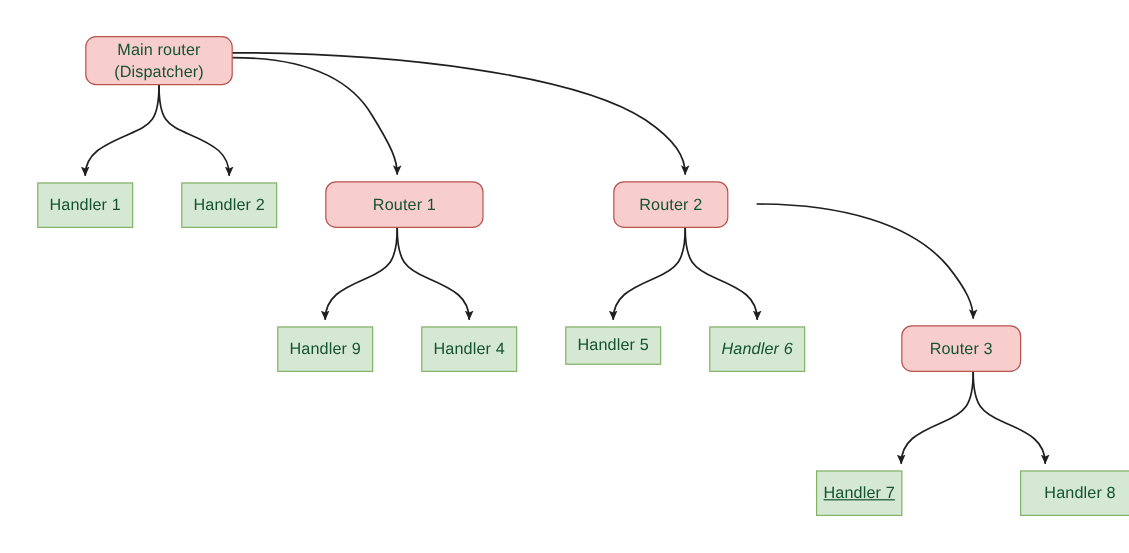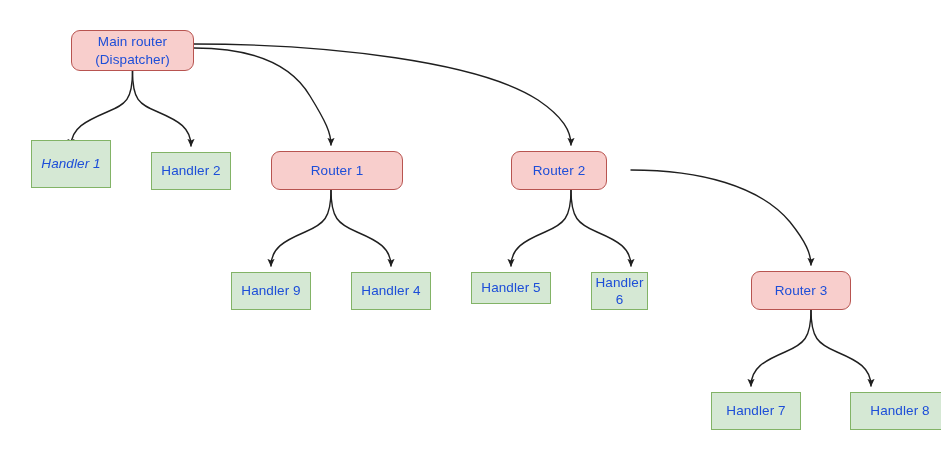--- a/index.html
+++ b/index.html
@@ -28,21 +28,21 @@
   }
   .node {
     position: absolute;
     box-sizing: border-box;
     display: flex;
     align-items: center;
     justify-content: center;
     text-align: center;
     font-size: 13.5px;
     line-height: 1.28;
-    color: #1d4ed8;
+    color: #14532d;
     letter-spacing: 0.1px;
     z-index: 2;
   }
   .node.router {
     background: #f8cecc;
     border: 1px solid #b85450;
     border-radius: 9px;
   }
   .node.handler {
     background: #d5e8d4;
@@ -78,48 +78,48 @@
         <path d="M 811 310 C 811 338 804 344 785 352 C 764 361 751 368 751 386" fill="none" stroke="#1f1f1f" stroke-width="1.4" stroke-linecap="round" marker-end="url(#arrowhead)"></path>
         <path d="M 811 310 C 811 338 818 344 837 352 C 858 361 871 368 871 386" fill="none" stroke="#1f1f1f" stroke-width="1.4" stroke-linecap="round" marker-end="url(#arrowhead)"></path>
       </g>
   </svg>
 
   <div id="nodes-group">
       <div class="node router" style="left: 71px; top: 30px; width: 123px; height: 41px;">
         <span class="node-label">Main router
 (Dispatcher)</span>
       </div>
-      <div class="node handler" style="left: 31px; top: 140px; width: 80px; height: 48px; font-style: italic;">
+      <div class="node handler" style="left: 31px; top: 152px; width: 80px; height: 38px;">
         <span class="node-label">Handler 1</span>
       </div>
       <div class="node handler" style="left: 151px; top: 152px; width: 80px; height: 38px;">
         <span class="node-label">Handler 2</span>
       </div>
       <div class="node router" style="left: 271px; top: 151px; width: 132px; height: 39px;">
         <span class="node-label">Router 1</span>
       </div>
       <div class="node router" style="left: 511px; top: 151px; width: 96px; height: 39px;">
         <span class="node-label">Router 2</span>
       </div>
       <div class="node handler" style="left: 231px; top: 272px; width: 80px; height: 38px;">
         <span class="node-label">Handler 9</span>
       </div>
       <div class="node handler" style="left: 351px; top: 272px; width: 80px; height: 38px;">
         <span class="node-label">Handler 4</span>
       </div>
       <div class="node handler" style="left: 471px; top: 272px; width: 80px; height: 32px;">
         <span class="node-label">Handler 5</span>
       </div>
-      <div class="node handler" style="left: 591px; top: 272px; width: 57px; height: 38px;">
+      <div class="node handler" style="left: 591px; top: 272px; width: 80px; height: 38px; font-style: italic;">
         <span class="node-label">Handler 6</span>
       </div>
       <div class="node router" style="left: 751px; top: 271px; width: 100px; height: 39px;">
         <span class="node-label">Router 3</span>
       </div>
-      <div class="node handler" style="left: 711px; top: 392px; width: 90px; height: 38px;">
+      <div class="node handler" style="left: 680px; top: 392px; width: 72px; height: 38px; text-decoration: underline;">
         <span class="node-label">Handler 7</span>
       </div>
       <div class="node handler" style="left: 850px; top: 392px; width: 100px; height: 38px;">
         <span class="node-label">Handler 8</span>
       </div>
     </div>
 
 </div>
 
 </body></html>

